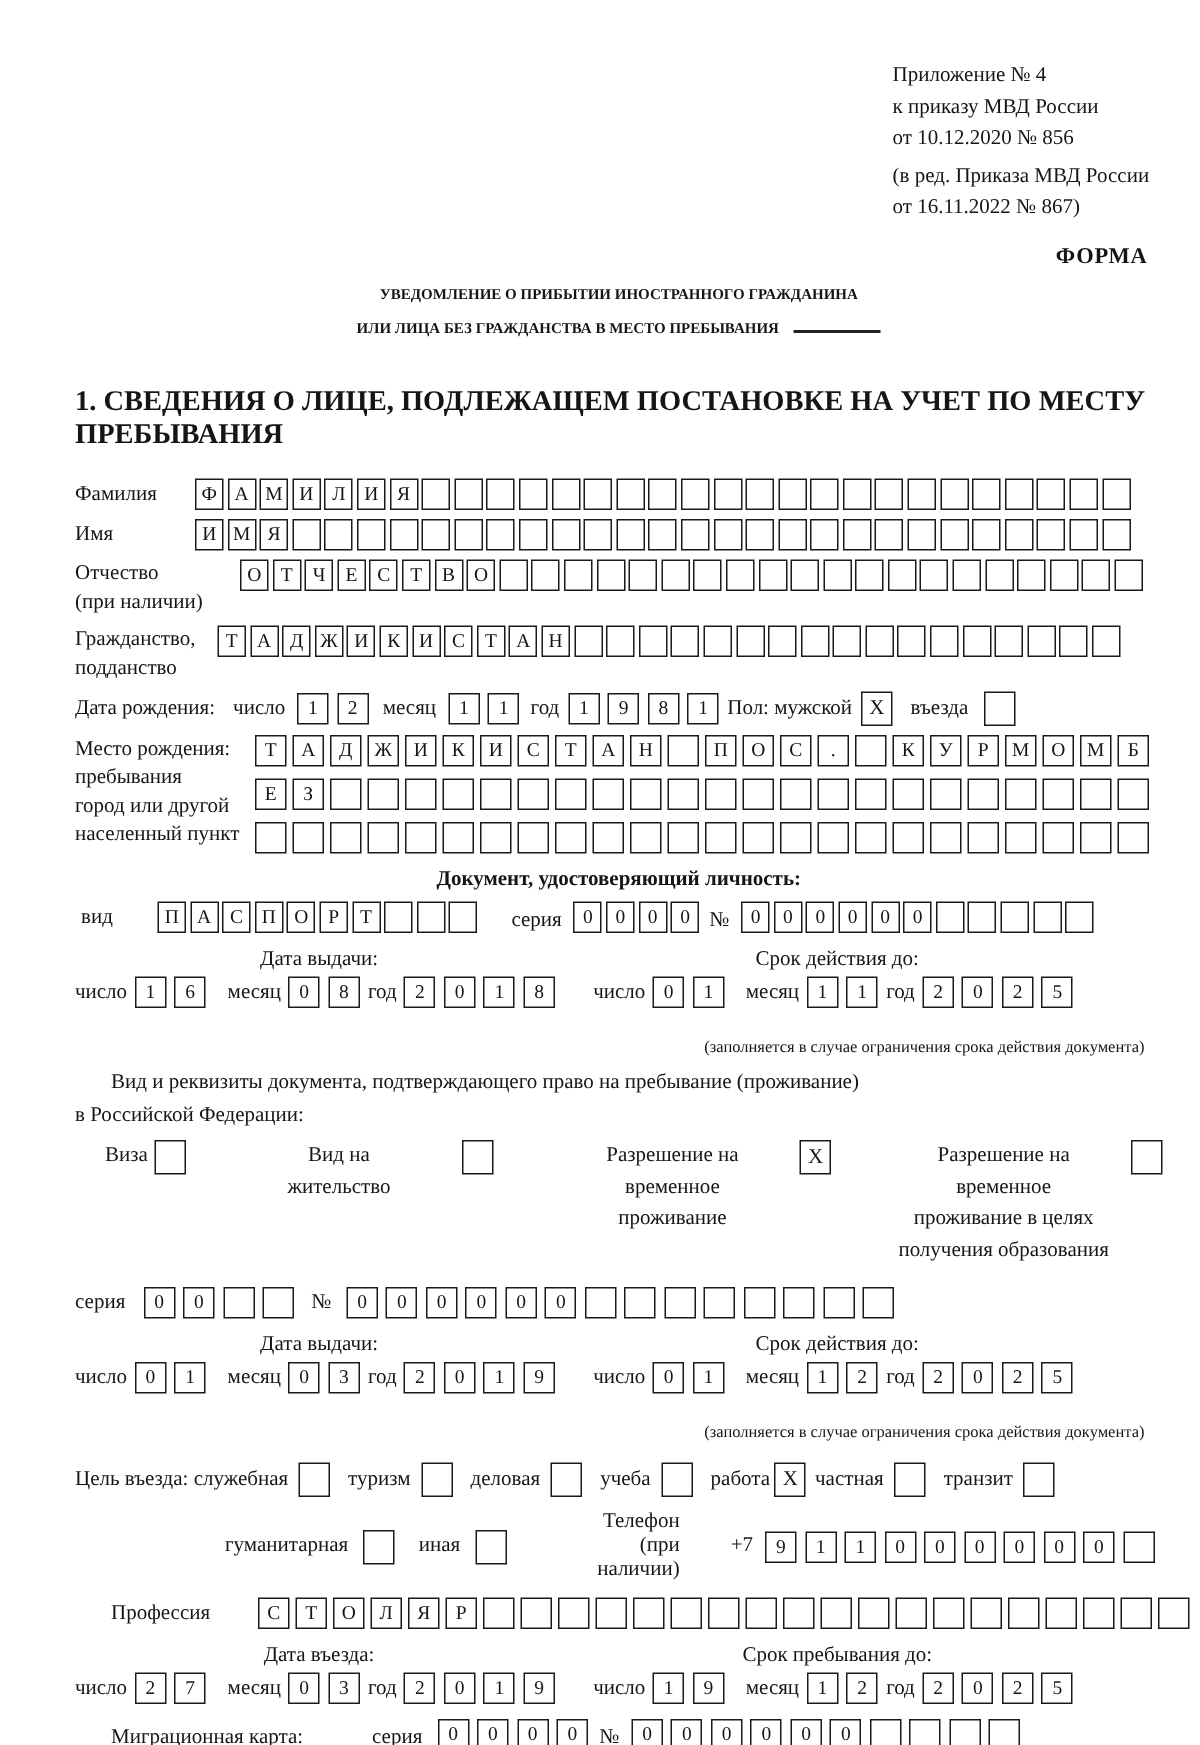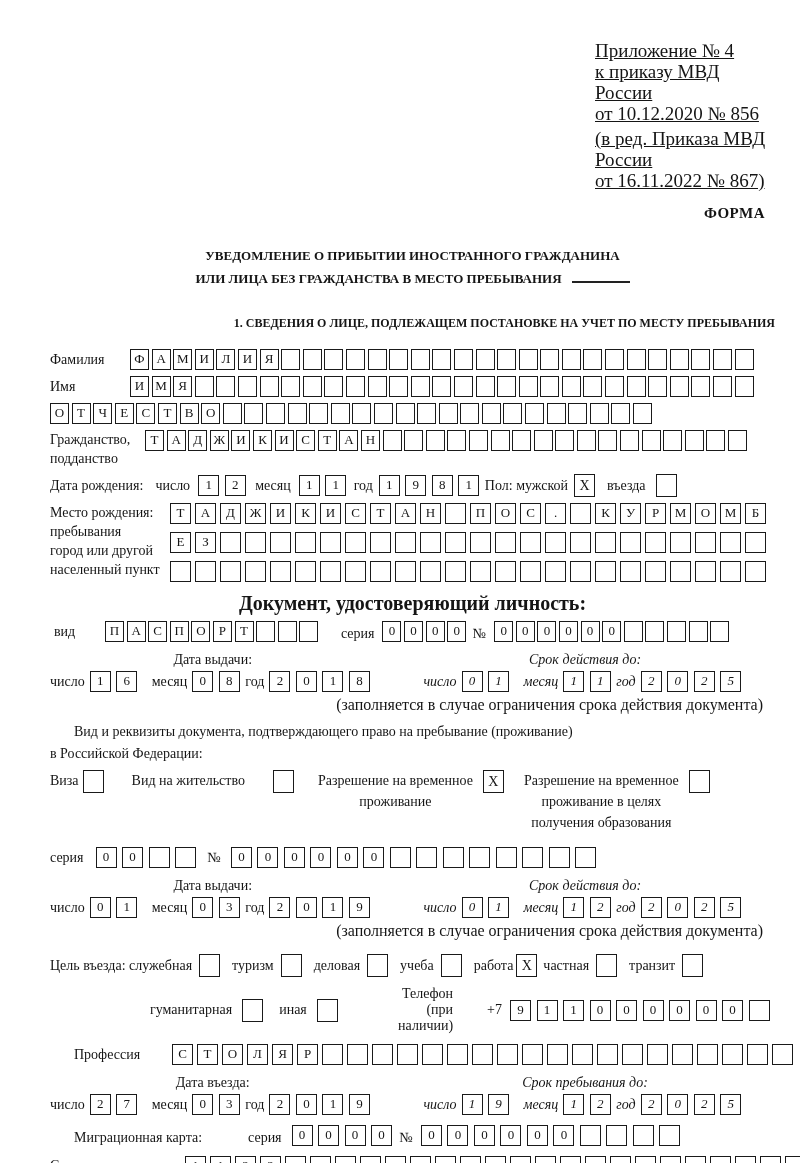--- a/index.html
+++ b/index.html
@@ -6,28 +6,28 @@
   html,body { background:#fff; }
   body {
     width:800px; min-height:1163px;
     color:#151515;
     font-family:"Liberation Serif", serif;
     font-size:14px;
   }
   .page { padding:40px 25px 20px 50px; }
 
   
-  .appendix { width:180px; margin-left:auto; font-size:19px; line-height:21px;text-decoration:underline; }
+  .appendix { width:180px; margin-left:auto; font-size:14px; line-height:21px; }
   .appendix .gap { margin-top:4px; }
   .forma { text-align:right; padding-right:10px; font-weight:bold; font-size:15px; margin-top:14px; letter-spacing:.5px; }
 
   
-  .title { text-align:center; font-weight:bold; font-size:13px; line-height:23px; margin-top:22px; }
+  .title { text-align:center; font-weight:bold; font-size:10px; line-height:23px; margin-top:5px; }
   .title-underline { display:inline-block; width:58px; border-bottom:2px solid #222; margin-left:10px; vertical-align:baseline; }
-  .section-heading { text-align:right; font-weight:bold; font-size:12px; margin-top:26px; margin-bottom:18px; }
+  .section-heading { text-align:left; font-weight:bold; font-size:19px; margin-top:26px; margin-bottom:18px; }
 
   
   .row { display:flex; align-items:flex-start; margin-bottom:6px; }
   .lbl { line-height:21px; flex:0 0 auto; }
   .lbl2 { line-height:19px; flex:0 0 auto; }
   .w80 { width:80px; } .w95 { width:95px; } .w110 { width:110px; } .w90 { width:90px; }
   .cells { display:flex; flex-wrap:nowrap; }
   .cell {
     flex:0 0 auto; width:19px; height:21px;
     border:1.6px solid #1a1a1a; margin-right:2.6px;
@@ -41,34 +41,34 @@
 
   .checkbox {
     display:inline-block; flex:0 0 auto;
     width:21px; height:23px; border:1.7px solid #1a1a1a;
     text-align:center; line-height:21px; font-size:14px; background:#fff;
   }
 
   
   .dates-row { display:flex; margin-top:10px; }
   .date-group { }
-  .date-group.right { margin-left:48px;font-style:italic; }
+  .date-group.right { margin-left:20px; }
   .date-caption { text-align:center; margin-bottom:3px; }
   .date-line { display:flex; align-items:center; }
   .date-line .dlbl { margin-right:5px; }
   .date-line .dlbl.mid { margin-left:9px; }
-  .note { font-size:16px; margin-top:4px; }
+  .note { font-size:11px; margin-top:20px; }
   .note.right { text-align:right; padding-right:12px; }
 
-  .doc-heading { text-align:center; font-weight:bold; font-size:20px; margin:10px 0 6px 0; }
+  .doc-heading { text-align:center; font-weight:bold; font-size:14px; margin:10px 0 6px 0; }
 
   
   .opts-row { display:flex; align-items:flex-start; margin-top:8px; }
   .opt { display:flex; align-items:flex-start; }
-  .opt .opt-label { text-align:center; line-height:21px; }
+  .opt .opt-label { text-align:center; line-height:21px;margin-left:20px; }
   .opt .checkbox { margin-left:10px; }
 
   
   .purpose-row { display:flex; align-items:center; margin-top:14px; }
   .purpose-row .p-lbl { margin-right:7px; }
   .purpose-row .checkbox { margin-right:12px; }
   .purpose-row .checkbox:last-child { margin-right:0; }
   .purpose-row2 { display:flex; align-items:center; margin-top:9px; margin-left:100px; }
   .inline-gap-md { width:20px; flex:0 0 auto; }
   .inline-gap-lg { width:40px; flex:0 0 auto; }
@@ -167,20 +167,24 @@
         <span class="cell"></span>
         <span class="cell"></span>
         <span class="cell"></span>
         <span class="cell"></span>
         <span class="cell"></span>
         <span class="cell"></span>
       </span>
   </div>
 
   <div class="row">
+    <span class="lbl2 w110">
+      <span>Отчество</span><br>
+      <span>(при наличии)</span>
+    </span>
     <span class="cells">
         <span class="cell">О</span>
         <span class="cell">Т</span>
         <span class="cell">Ч</span>
         <span class="cell">Е</span>
         <span class="cell">С</span>
         <span class="cell">Т</span>
         <span class="cell">В</span>
         <span class="cell">О</span>
         <span class="cell"></span>

